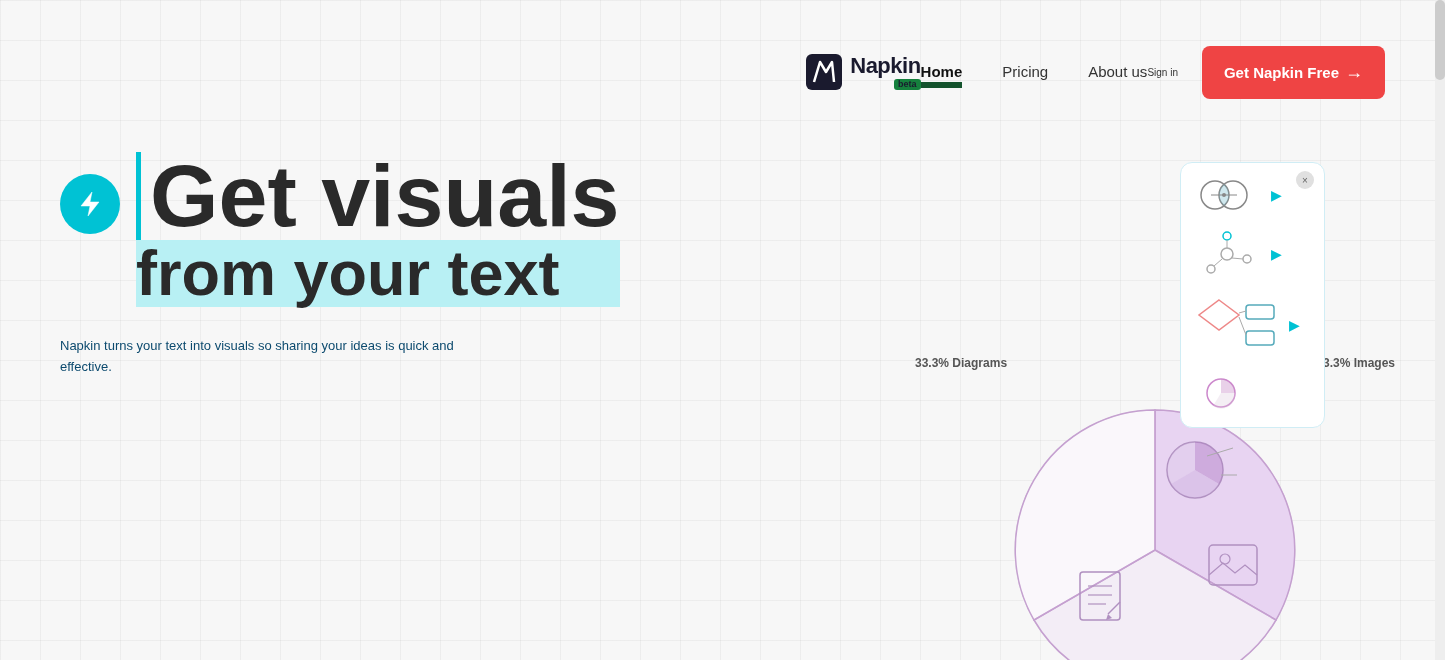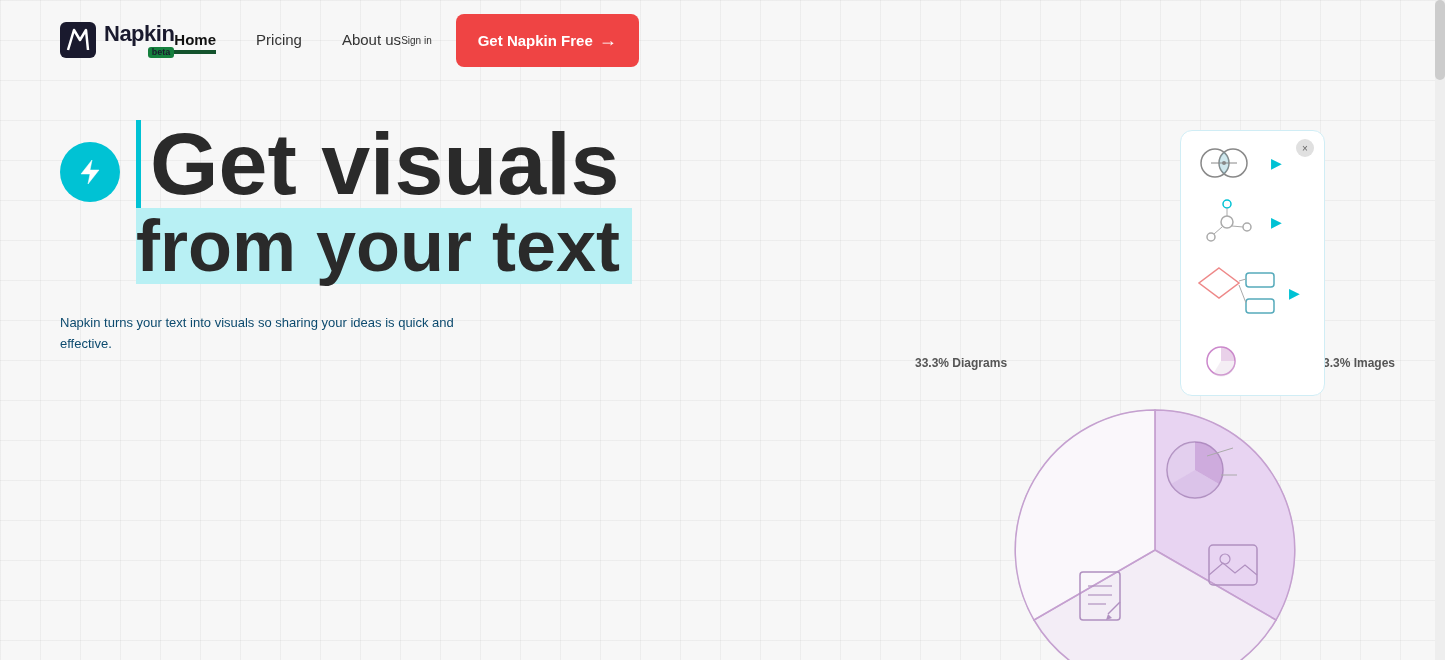--- a/index.html
+++ b/index.html
@@ -24,24 +24,25 @@
       pointer-events: none;
       z-index: 0;
     }
 
     
     nav {
       position: relative;
       z-index: 10;
       display: flex;
       align-items: center;
-      justify-content: flex-start;
+      justify-content: flex-end;
       padding: 0 60px;
       height: 80px;
       background: transparent;
+      margin-top: 32px;
     }
     .nav-logo {
       display: flex;
       align-items: center;
       gap: 8px;
     }
     .logo-icon {
       width: 36px;
       height: 36px;
     }
@@ -74,21 +75,21 @@
     }
     .nav-links a {
       text-decoration: none;
       font-size: 15px;
       color: #333;
       font-weight: 500;
     }
     .nav-links a.active {
       font-weight: 700;
       color: #111;
-      border-bottom: 4px solid #14532d;
+      border-bottom: 6px solid #14532d;
       padding-bottom: 2px;
     }
     .nav-right {
       display: flex;
       align-items: center;
       gap: 24px;
     }
     .sign-in-btn {
       font-size: 10px;
       color: #333;
@@ -179,21 +180,21 @@
       padding-left: 14px;
       display: inline-block;
     }
 
     .title-line2 {
       background: #b8f0f4;
       display: inline-block;
       padding: 2px 12px 2px 0;
     }
     .title-line2 span {
-      font-size: 72px;
+      font-size: 63px;
       font-weight: 800;
       color: #2a2a2a;
       line-height: 1.0;
     }
 
     .hero-subtitle {
       margin-top: 28px;
       font-size: 13px;
       color: #0c4a6e;
       line-height: 1.65;

